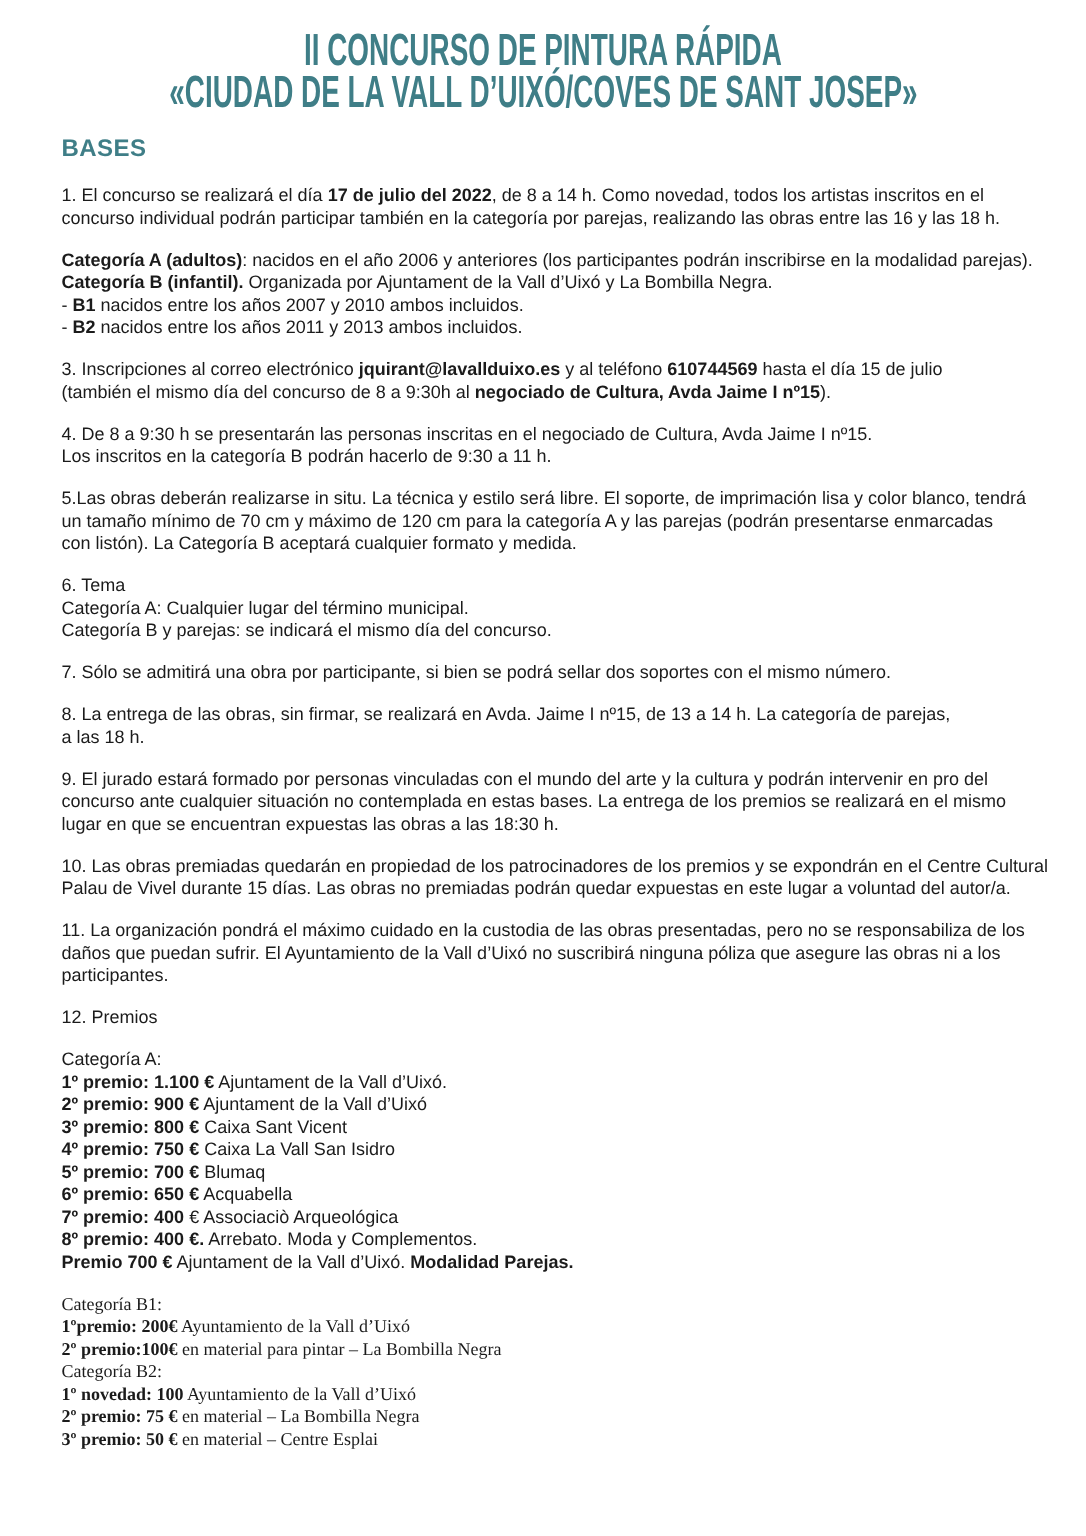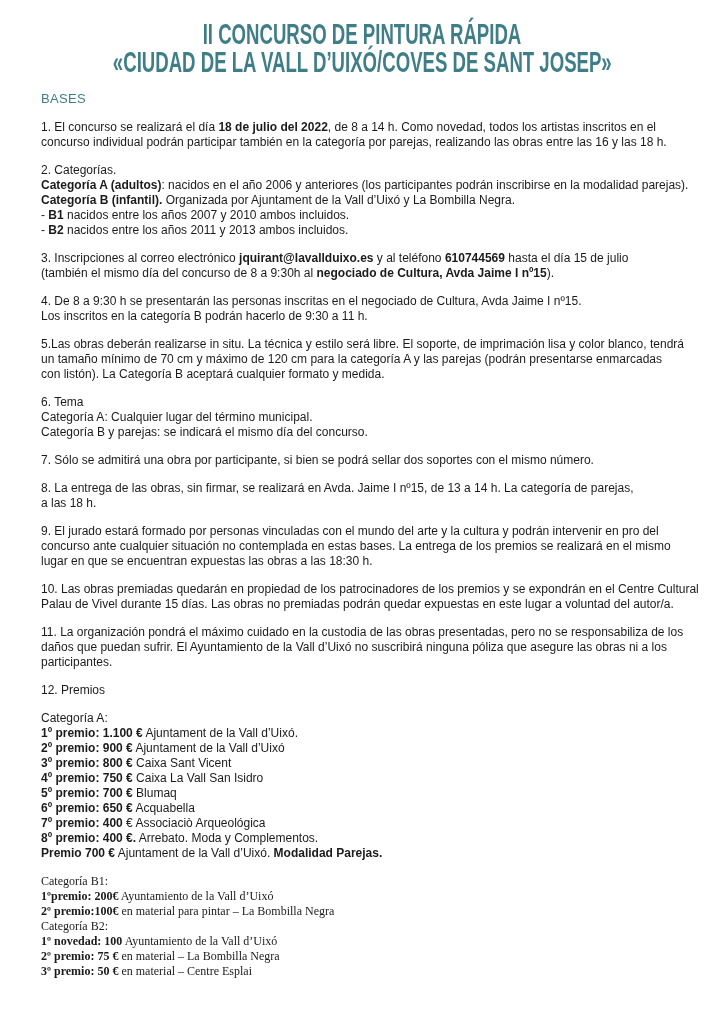--- a/index.html
+++ b/index.html
@@ -25,22 +25,22 @@
     font-size: 30px;
     line-height: 28px;
     letter-spacing: 0px;
     color: var(--accent);
     white-space: nowrap;
     transform: scaleX(0.62);
     transform-origin: center;
   }
   .bases-heading {
     margin: 15px 0 0 41px;
-    font-size: 13px;
-    font-weight: 400;
+    font-size: 16px;
+    font-weight: 700;
     letter-spacing: 0.3px;
     color: var(--accent);
   }
   .content {
     margin: 14px 38px 0 41px;
     font-size: 12px;
     line-height: 15px;
     color: var(--ink);
   }
   .block { margin-bottom: 13px; }
@@ -58,25 +58,24 @@
       <span class="title-inner">II CONCURSO DE PINTURA RÁPIDA</span>
     </div>
     <div class="title-line">
       <span class="title-inner">«CIUDAD DE LA VALL D’UIXÓ/COVES DE SANT JOSEP»</span>
     </div>
     <div class="bases-heading">BASES</div>
   </header>
 
   <main class="content">
       <div class="block">
-        <div class="line"><span class="run">1. El concurso se realizará el día </span><span class="run b">18 de julio del 2022</span><span class="run">, de 8 a 14 h. Como novedad, todos los artistas inscritos en el</span></div>
+        <div class="line"><span class="run">1. El concurso se realizará el día </span><span class="run b">17 de julio del 2022</span><span class="run">, de 8 a 14 h. Como novedad, todos los artistas inscritos en el</span></div>
         <div class="line"><span class="run">concurso individual podrán participar también en la categoría por parejas, realizando las obras entre las 16 y las 18 h.</span></div>
       </div>
       <div class="block">
-        <div class="line"><span class="run">2. Categorías.</span></div>
         <div class="line"><span class="run b">Categoría A (adultos)</span><span class="run">: nacidos en el año 2006 y anteriores (los participantes podrán inscribirse en la modalidad parejas).</span></div>
         <div class="line"><span class="run b">Categoría B (infantil).</span><span class="run"> Organizada por Ajuntament de la Vall d’Uixó y La Bombilla Negra.</span></div>
         <div class="line"><span class="run">- </span><span class="run b">B1</span><span class="run"> nacidos entre los años 2007 y 2010 ambos incluidos.</span></div>
         <div class="line"><span class="run">- </span><span class="run b">B2</span><span class="run"> nacidos entre los años 2011 y 2013 ambos incluidos.</span></div>
       </div>
       <div class="block">
         <div class="line"><span class="run">3. Inscripciones al correo electrónico </span><span class="run b">jquirant@lavallduixo.es</span><span class="run"> y al teléfono </span><span class="run b">610744569</span><span class="run"> hasta el día 15 de julio</span></div>
         <div class="line"><span class="run">(también el mismo día del concurso de 8 a 9:30h al </span><span class="run b">negociado de Cultura, Avda Jaime I nº15</span><span class="run">).</span></div>
       </div>
       <div class="block">

